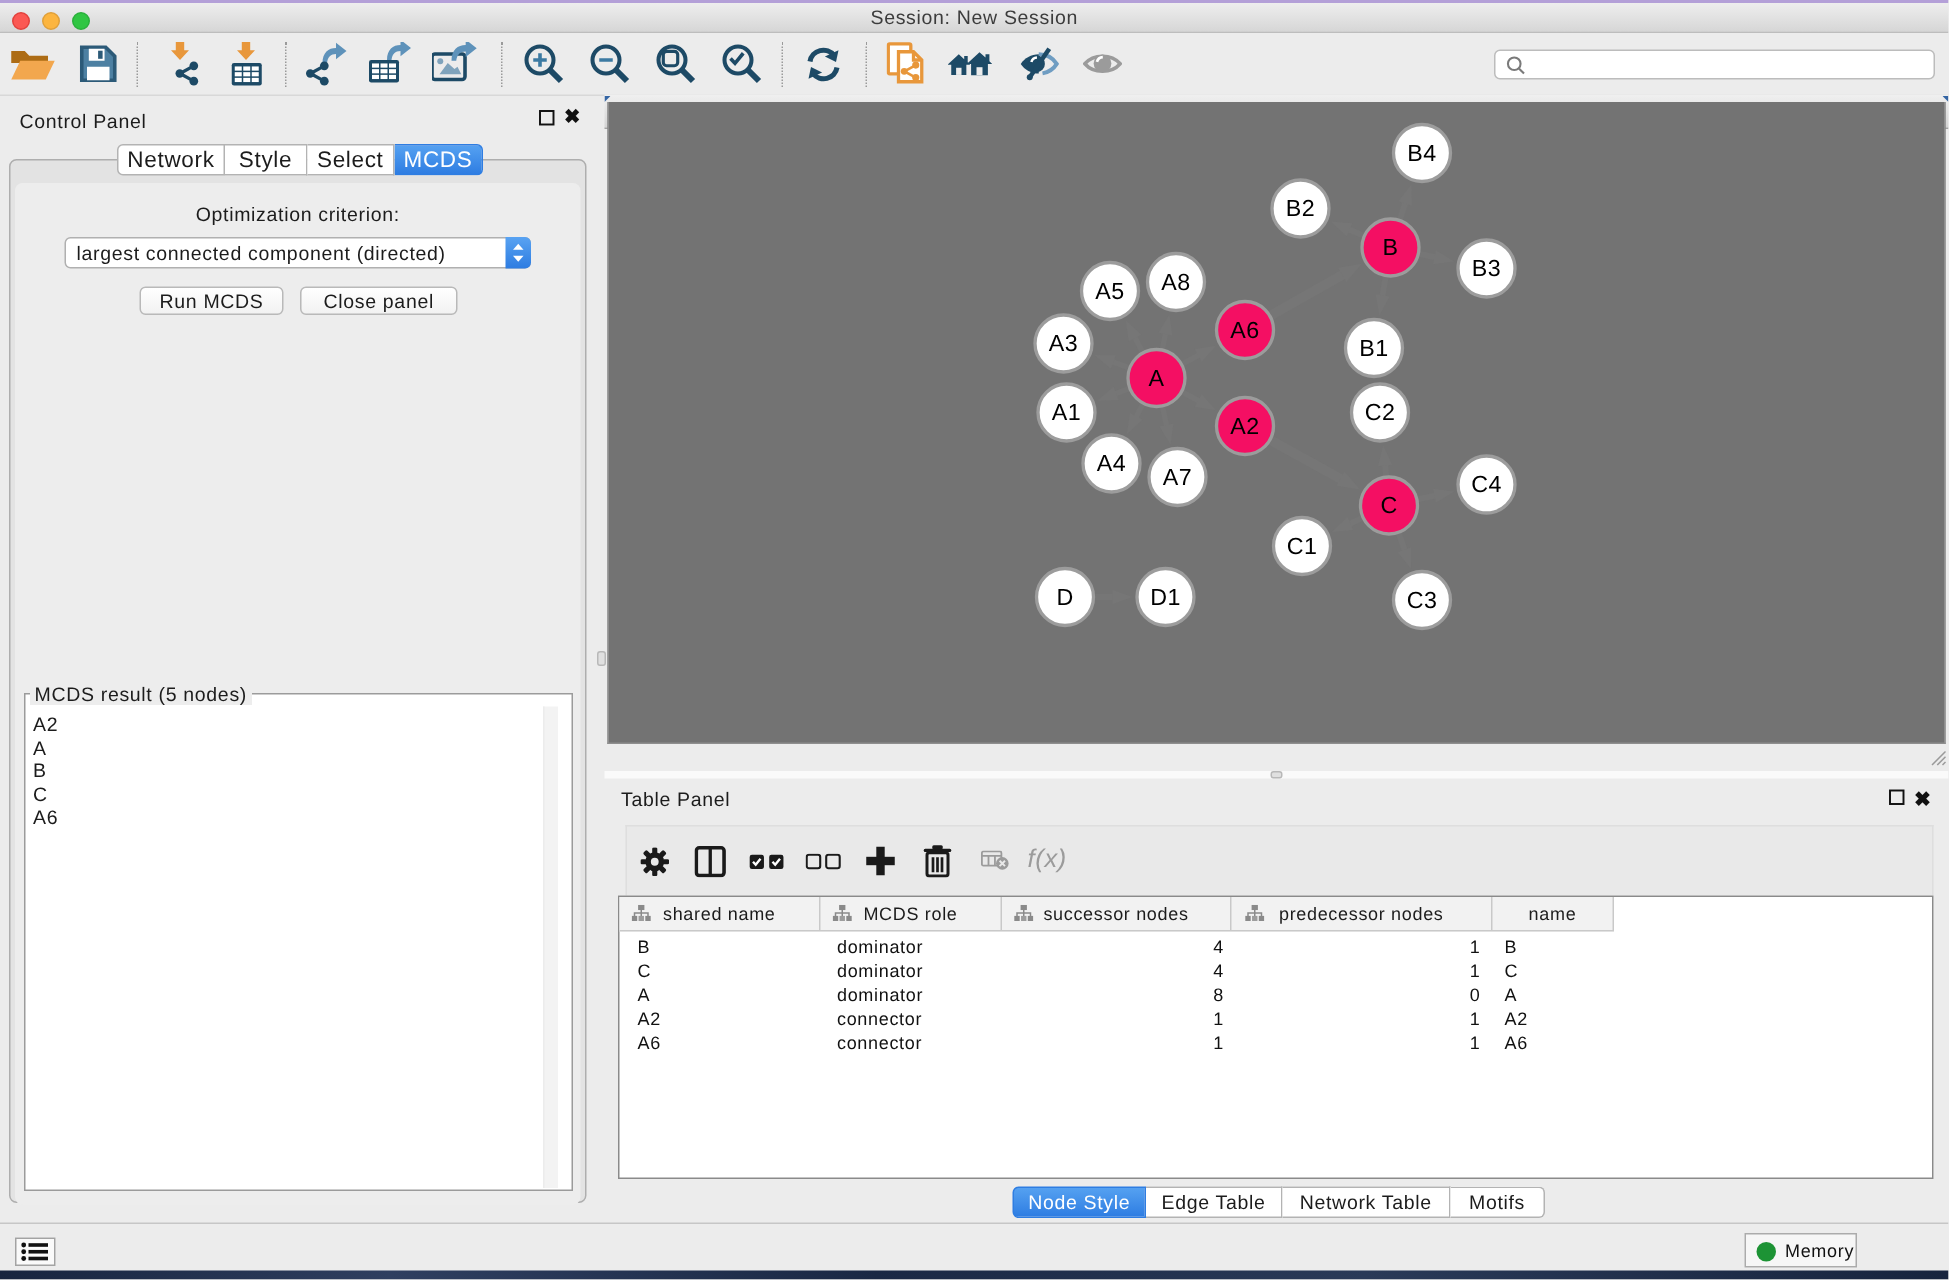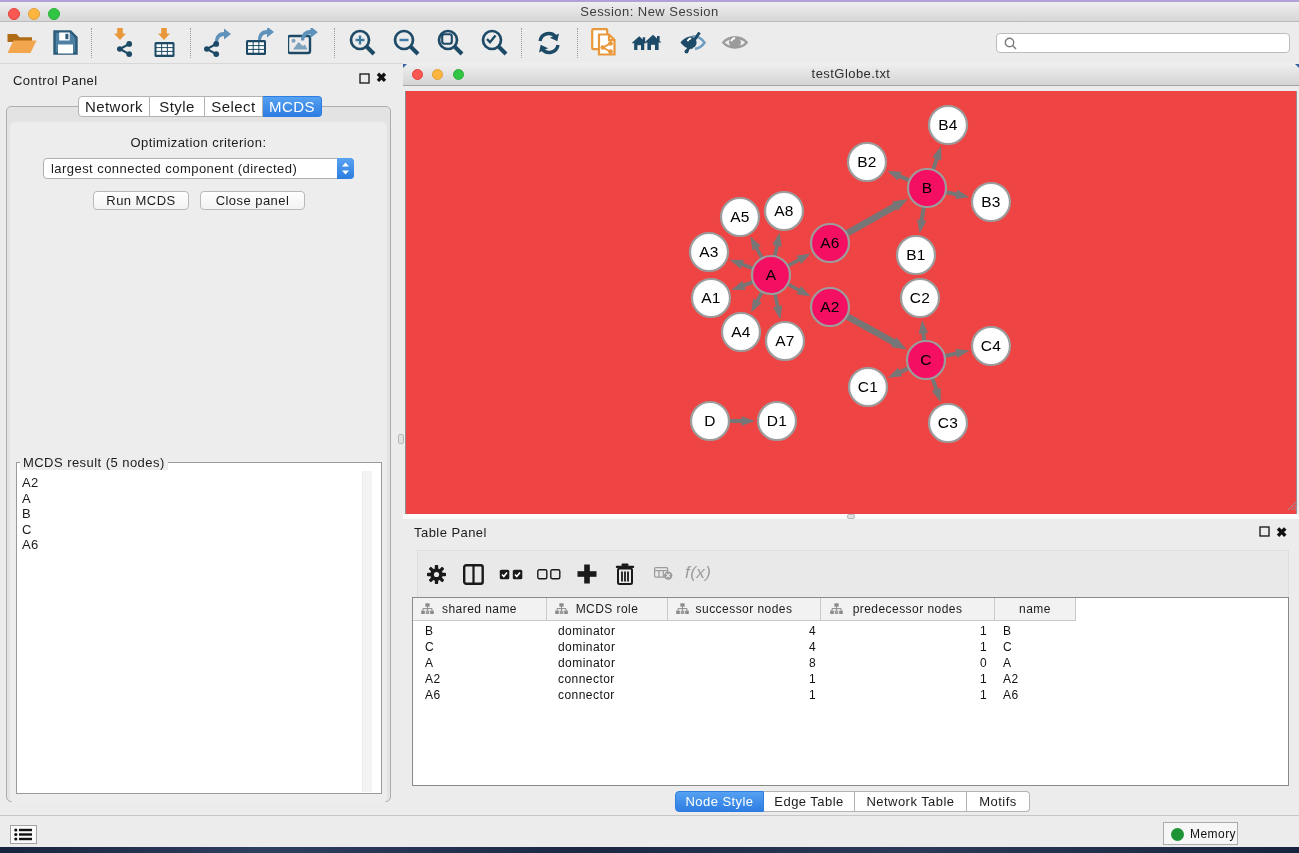--- a/index.html
+++ b/index.html
@@ -36,21 +36,21 @@
 #grp { left:16px; top:462px; width:366px; height:332px; background:#fff; border:1px solid #9b9b9b; }
 #grp-label { left:20px; top:455px; font-size:13px; color:#1c1c1c; background:#ededed; padding:0 3px; }
 #grp-list { left:17px; top:470px; width:364px; height:323px; font-size:13px; color:#1c1c1c; line-height:15.6px; padding:5px 0 0 5px; }
 #grp-sb { left:362px; top:471px; width:10px; height:321px; background:#f3f3f3; border-left:1px solid #ececec; }
 
 #netwin { left:403px; top:63px; width:896px; height:450px; }
 #net-title { position:absolute; left:0; top:0; width:896px; height:23px;
   background:linear-gradient(#f0f0f0,#d4d4d4); border-bottom:1px solid #a2a2a2; }
 #net-title .title { width:100%; text-align:center; font-size:13px; color:#2e2e2e; line-height:22px; }
 .tls { position:absolute; width:11px; height:11px; border-radius:50%; top:6px; }
-#net-canvas { position:absolute; left:2px; top:28px; width:892px; height:428px; background:#ef4444; border:1px solid #8e8e8e; border-top:none; }
+#net-canvas { position:absolute; left:2px; top:5px; width:892px; height:428px; background:#737373; border:1px solid #8e8e8e; border-top:none; }
 
 #tp-title { left:414px; top:525px; font-size:13px; color:#1c1c1c; }
 #tp-toolbar { left:417px; top:550px; width:872px; height:47px; background:#e9e9e9; border:1px solid #dedede; border-bottom:none; }
 #tp-table { left:412px; top:597px; width:877px; height:189px; background:#fff; border:1px solid #8a8a8a; }
 #tp-header { position:absolute; left:0; top:0; height:23px; background:#f2f2f2; border-bottom:1px solid #c9c9c9; }
 .hcell { position:absolute; top:0; height:22px; border-right:1px solid #c9c9c9; font-size:12px; color:#1c1c1c; text-align:center; line-height:22px; }
 .trow { position:absolute; font-size:12px; color:#111; height:16px; line-height:16px; }
 .bt { position:absolute; top:791px; height:21px; background:#fff; border:1px solid #b3b3b3; border-left:none; font-size:13px; color:#1c1c1c; text-align:center; line-height:19px; }
 .bt.first { border-left:1px solid #b3b3b3; border-radius:4px 0 0 4px; }
 .bt.last { border-radius:0 4px 4px 0; }

